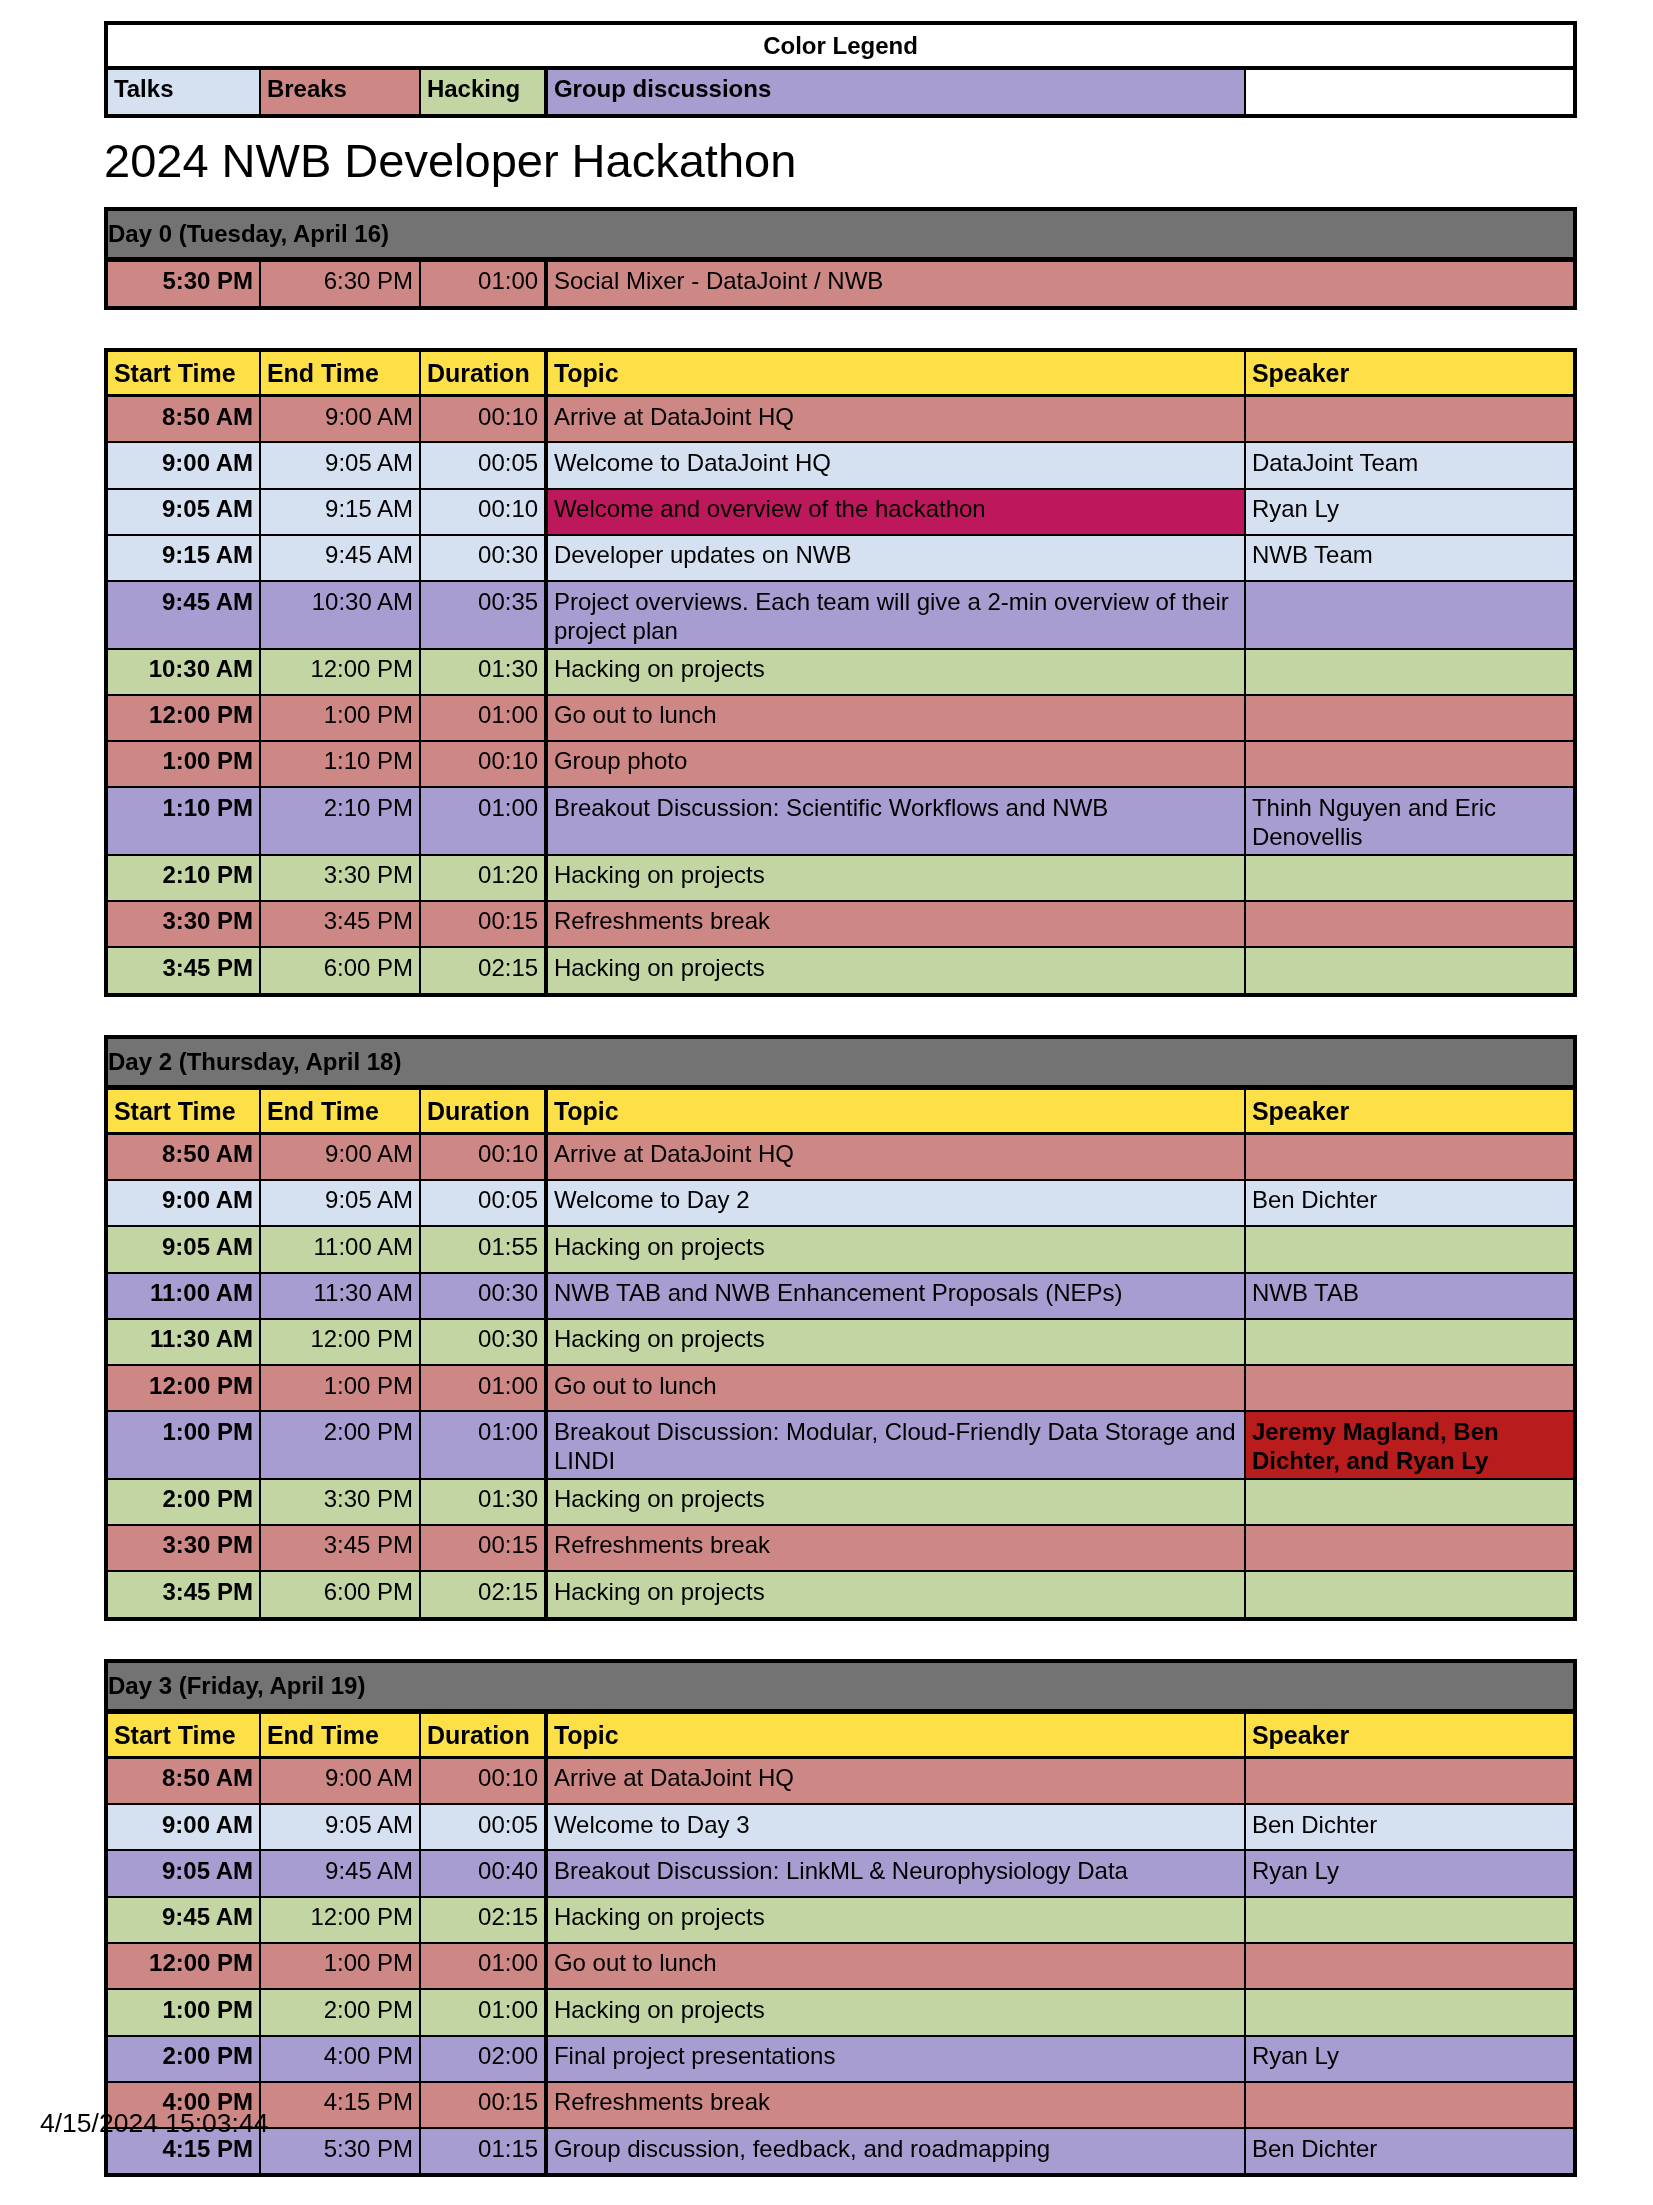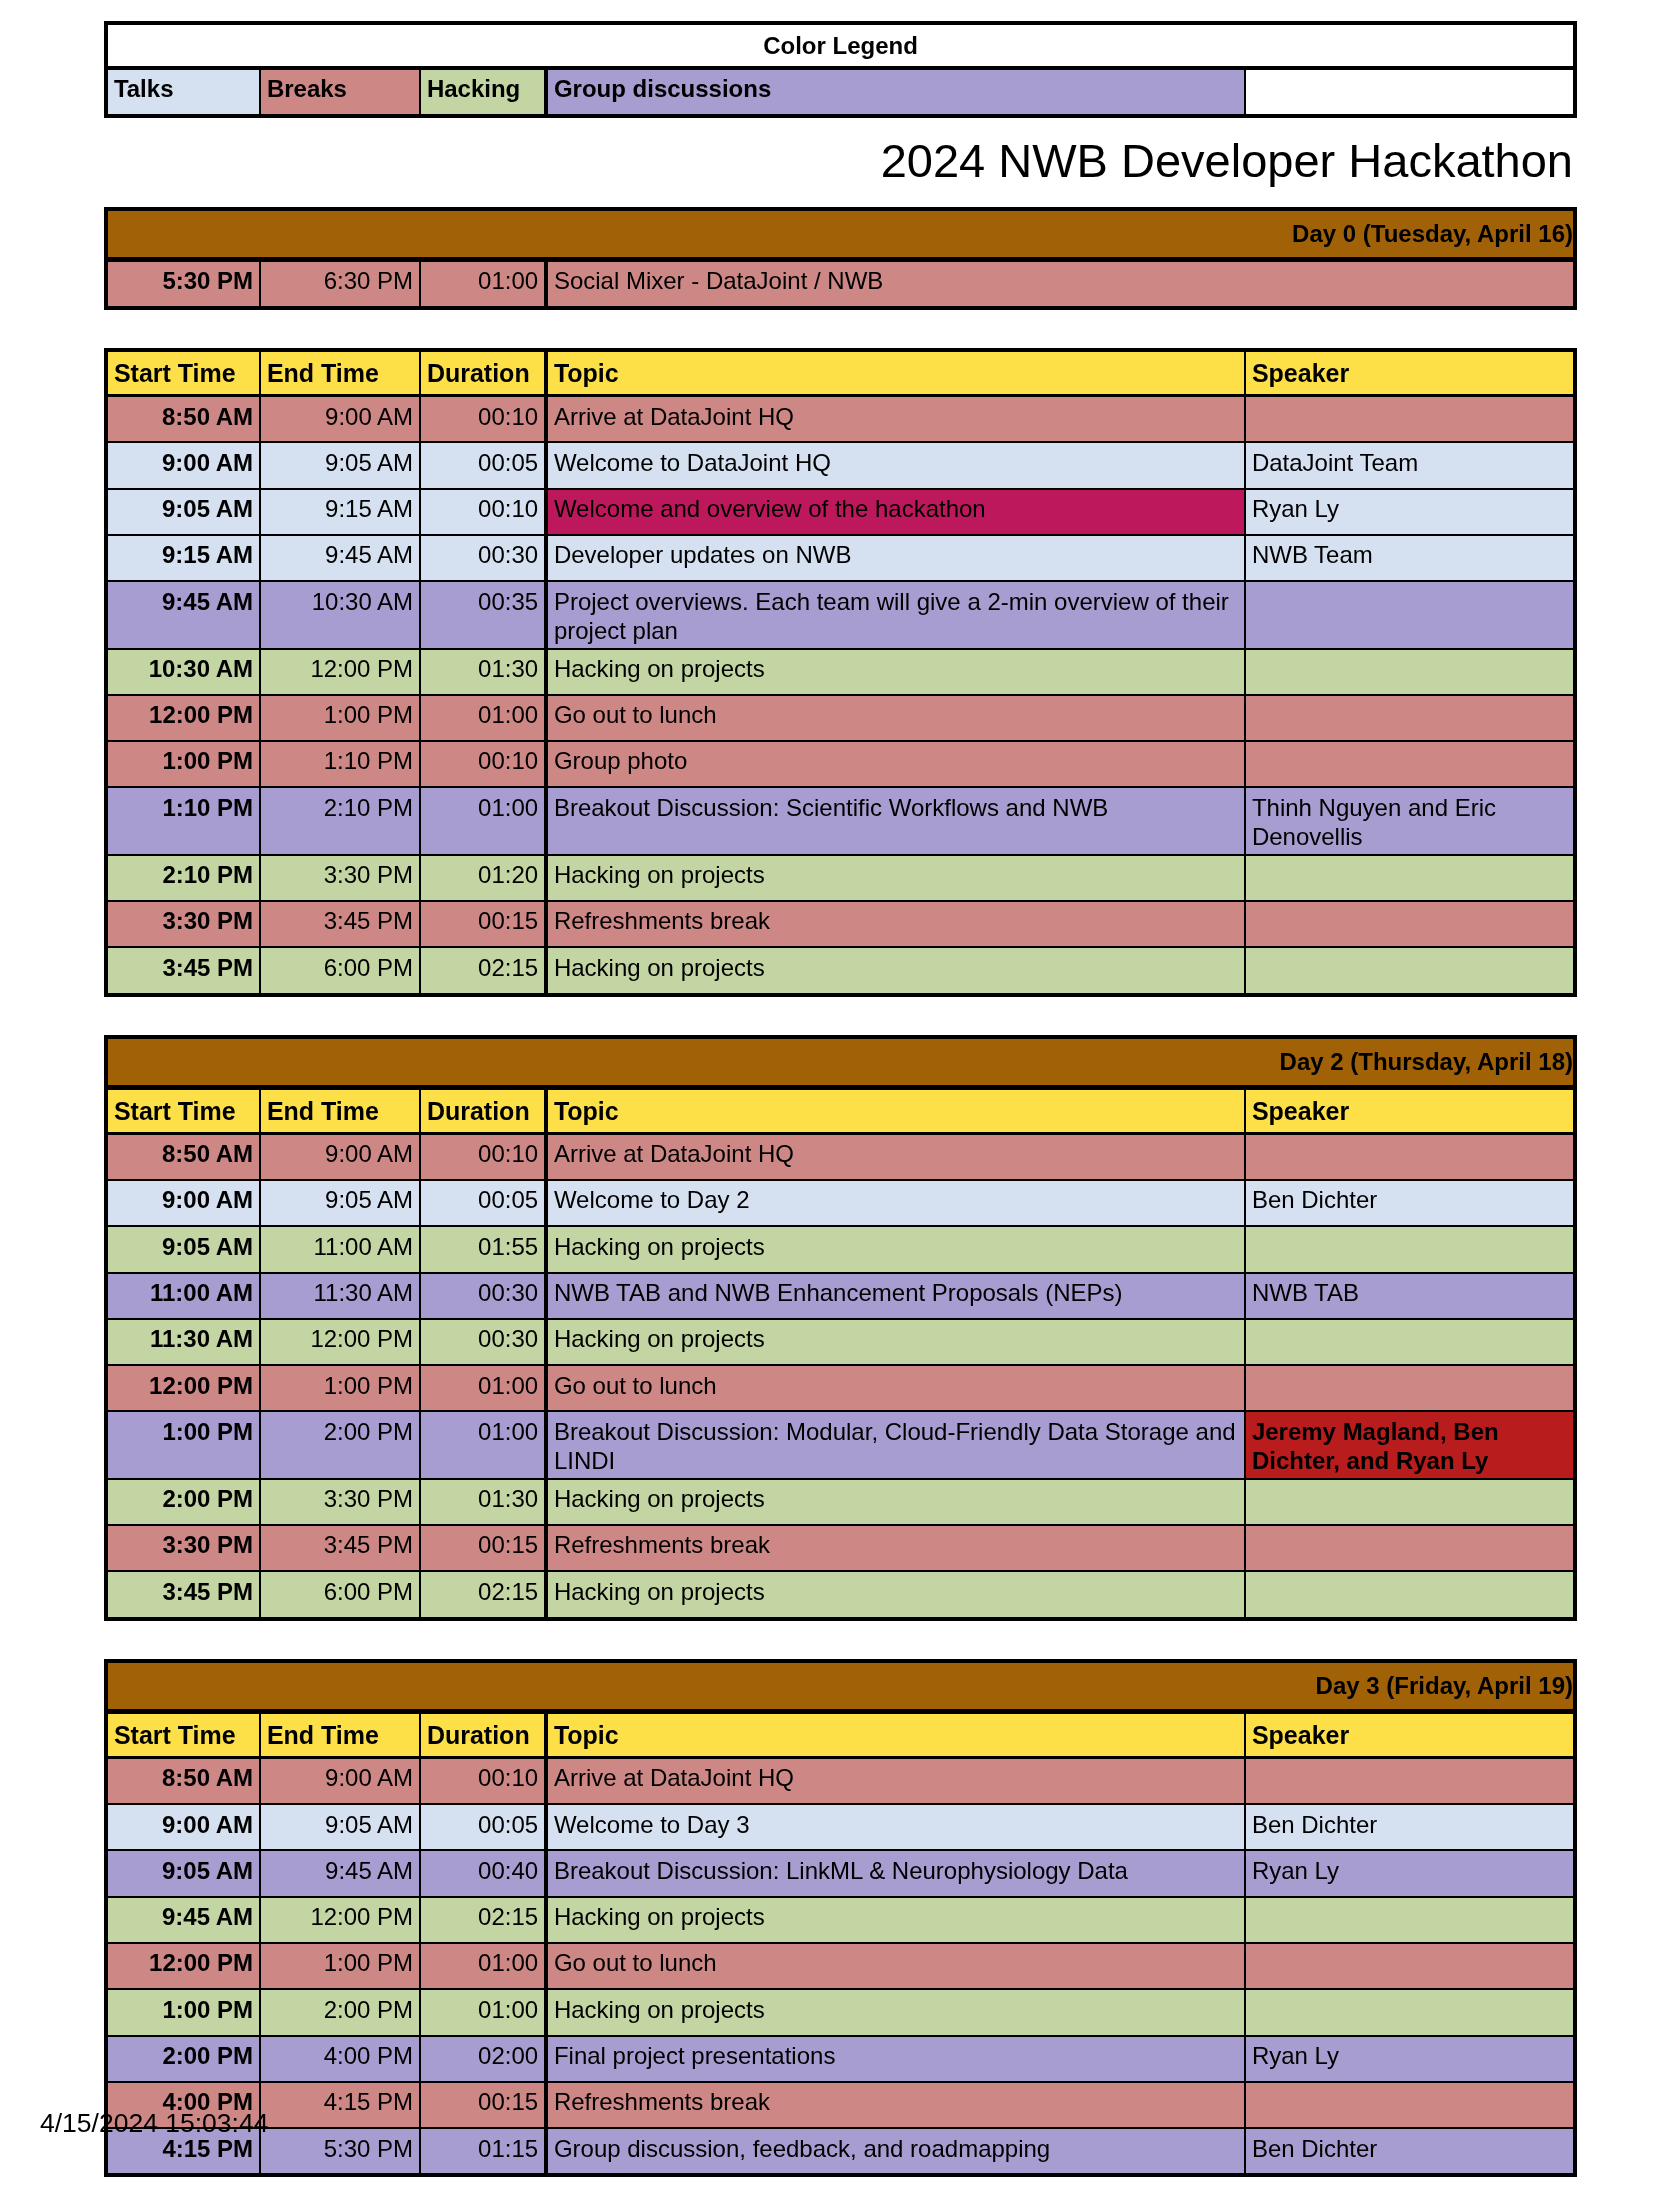--- a/index.html
+++ b/index.html
@@ -46,22 +46,22 @@
   .legend-swatch-row td{
     height:37px;
     font-weight:bold;
     font-size:24px;
     vertical-align:middle;
     padding:0 5.9px;
   }
   
   .day-table{margin-bottom:38px;}
   td.day-title{
-    background:#a16207;
-    text-align:right;
+    background:#737373;
+    text-align:left;
     font-weight:bold;
     font-size:32px;
     height:46px !important;
     vertical-align:middle !important;
     padding:0 !important;
     border-bottom:5.1px solid #000 !important;
   }
   tr.col-head td{
     background:#fde047;
     font-weight:bold;
@@ -71,21 +71,21 @@
     border-bottom:3.7px solid #000;
   }
   td.cell-start{font-weight:bold;text-align:right;}
   td.cell-end{text-align:right;}
   td.cell-duration{text-align:right;}
   td.cell-topic{text-align:left;border-left:4.4px solid #000 !important;}
   td.cell-speaker{text-align:left;}
   .b-thick-left{border-left:4.4px solid #000 !important;}
   
   .page-title{
-    text-align:right;
+    text-align:left;
     font-size:47px;
     font-weight:normal;
     margin:14.7px 0 19px 0;
   }
   
   .footer-stamp{
     position:absolute;
     left:40px;
     top:2108px;
     font-size:26.5px;

